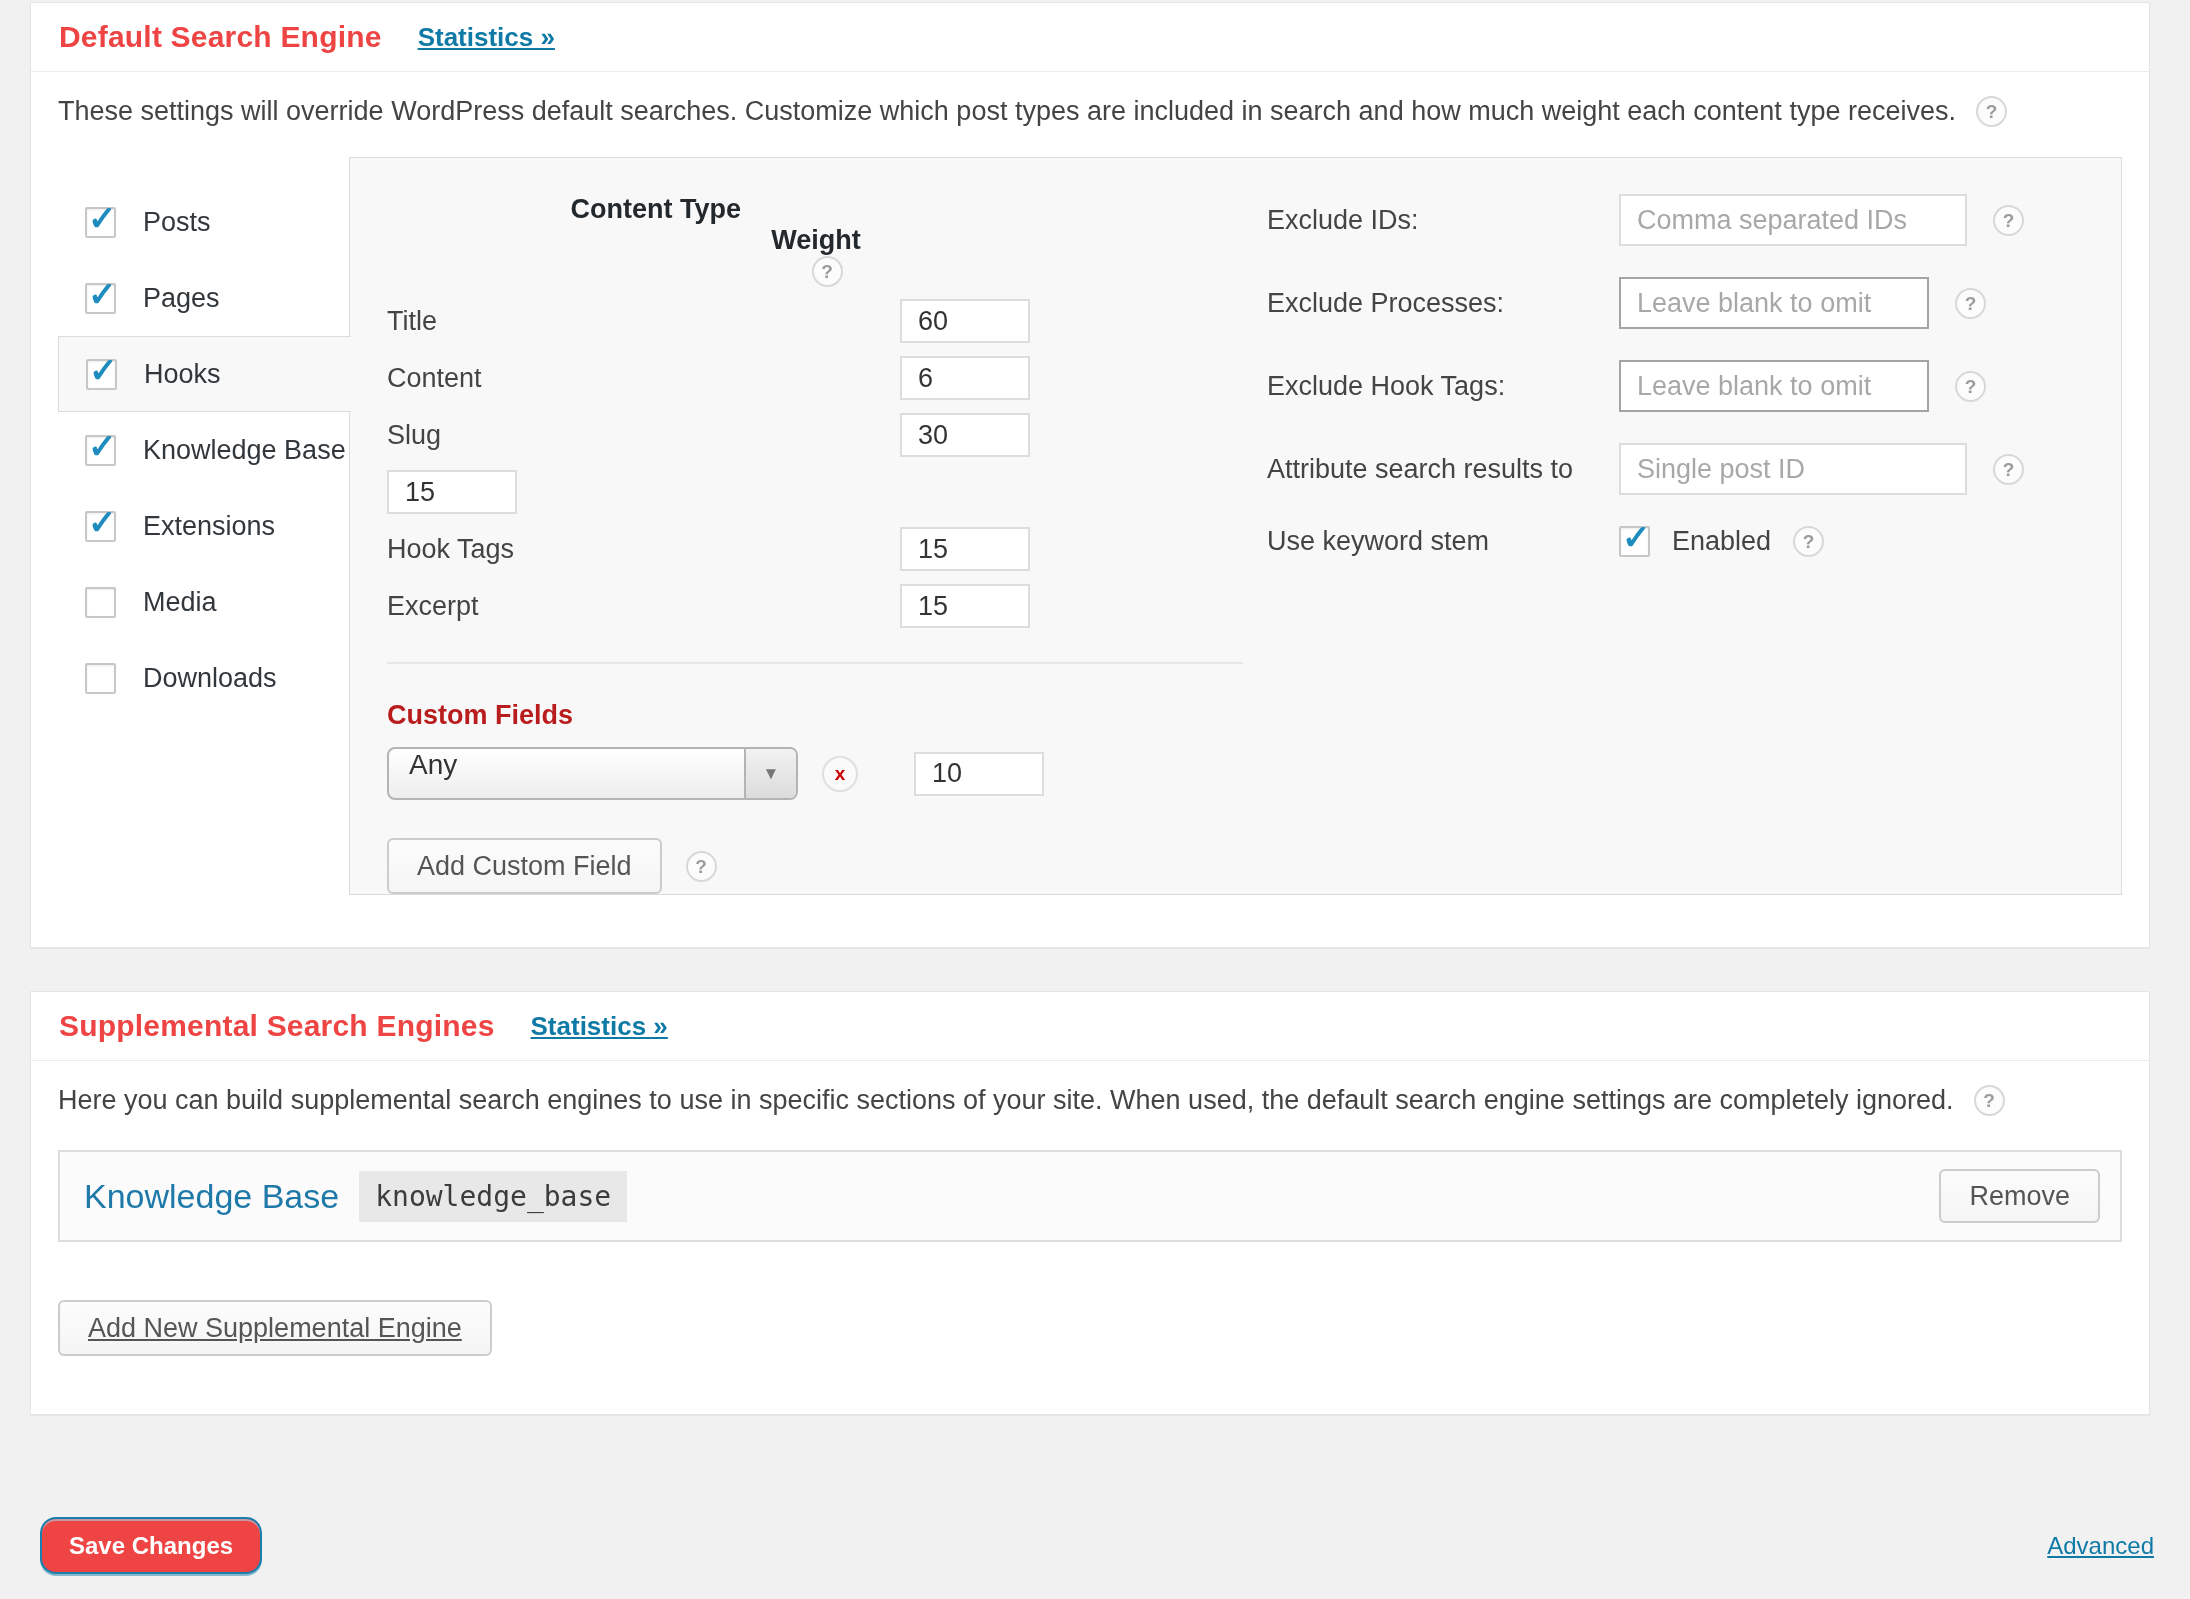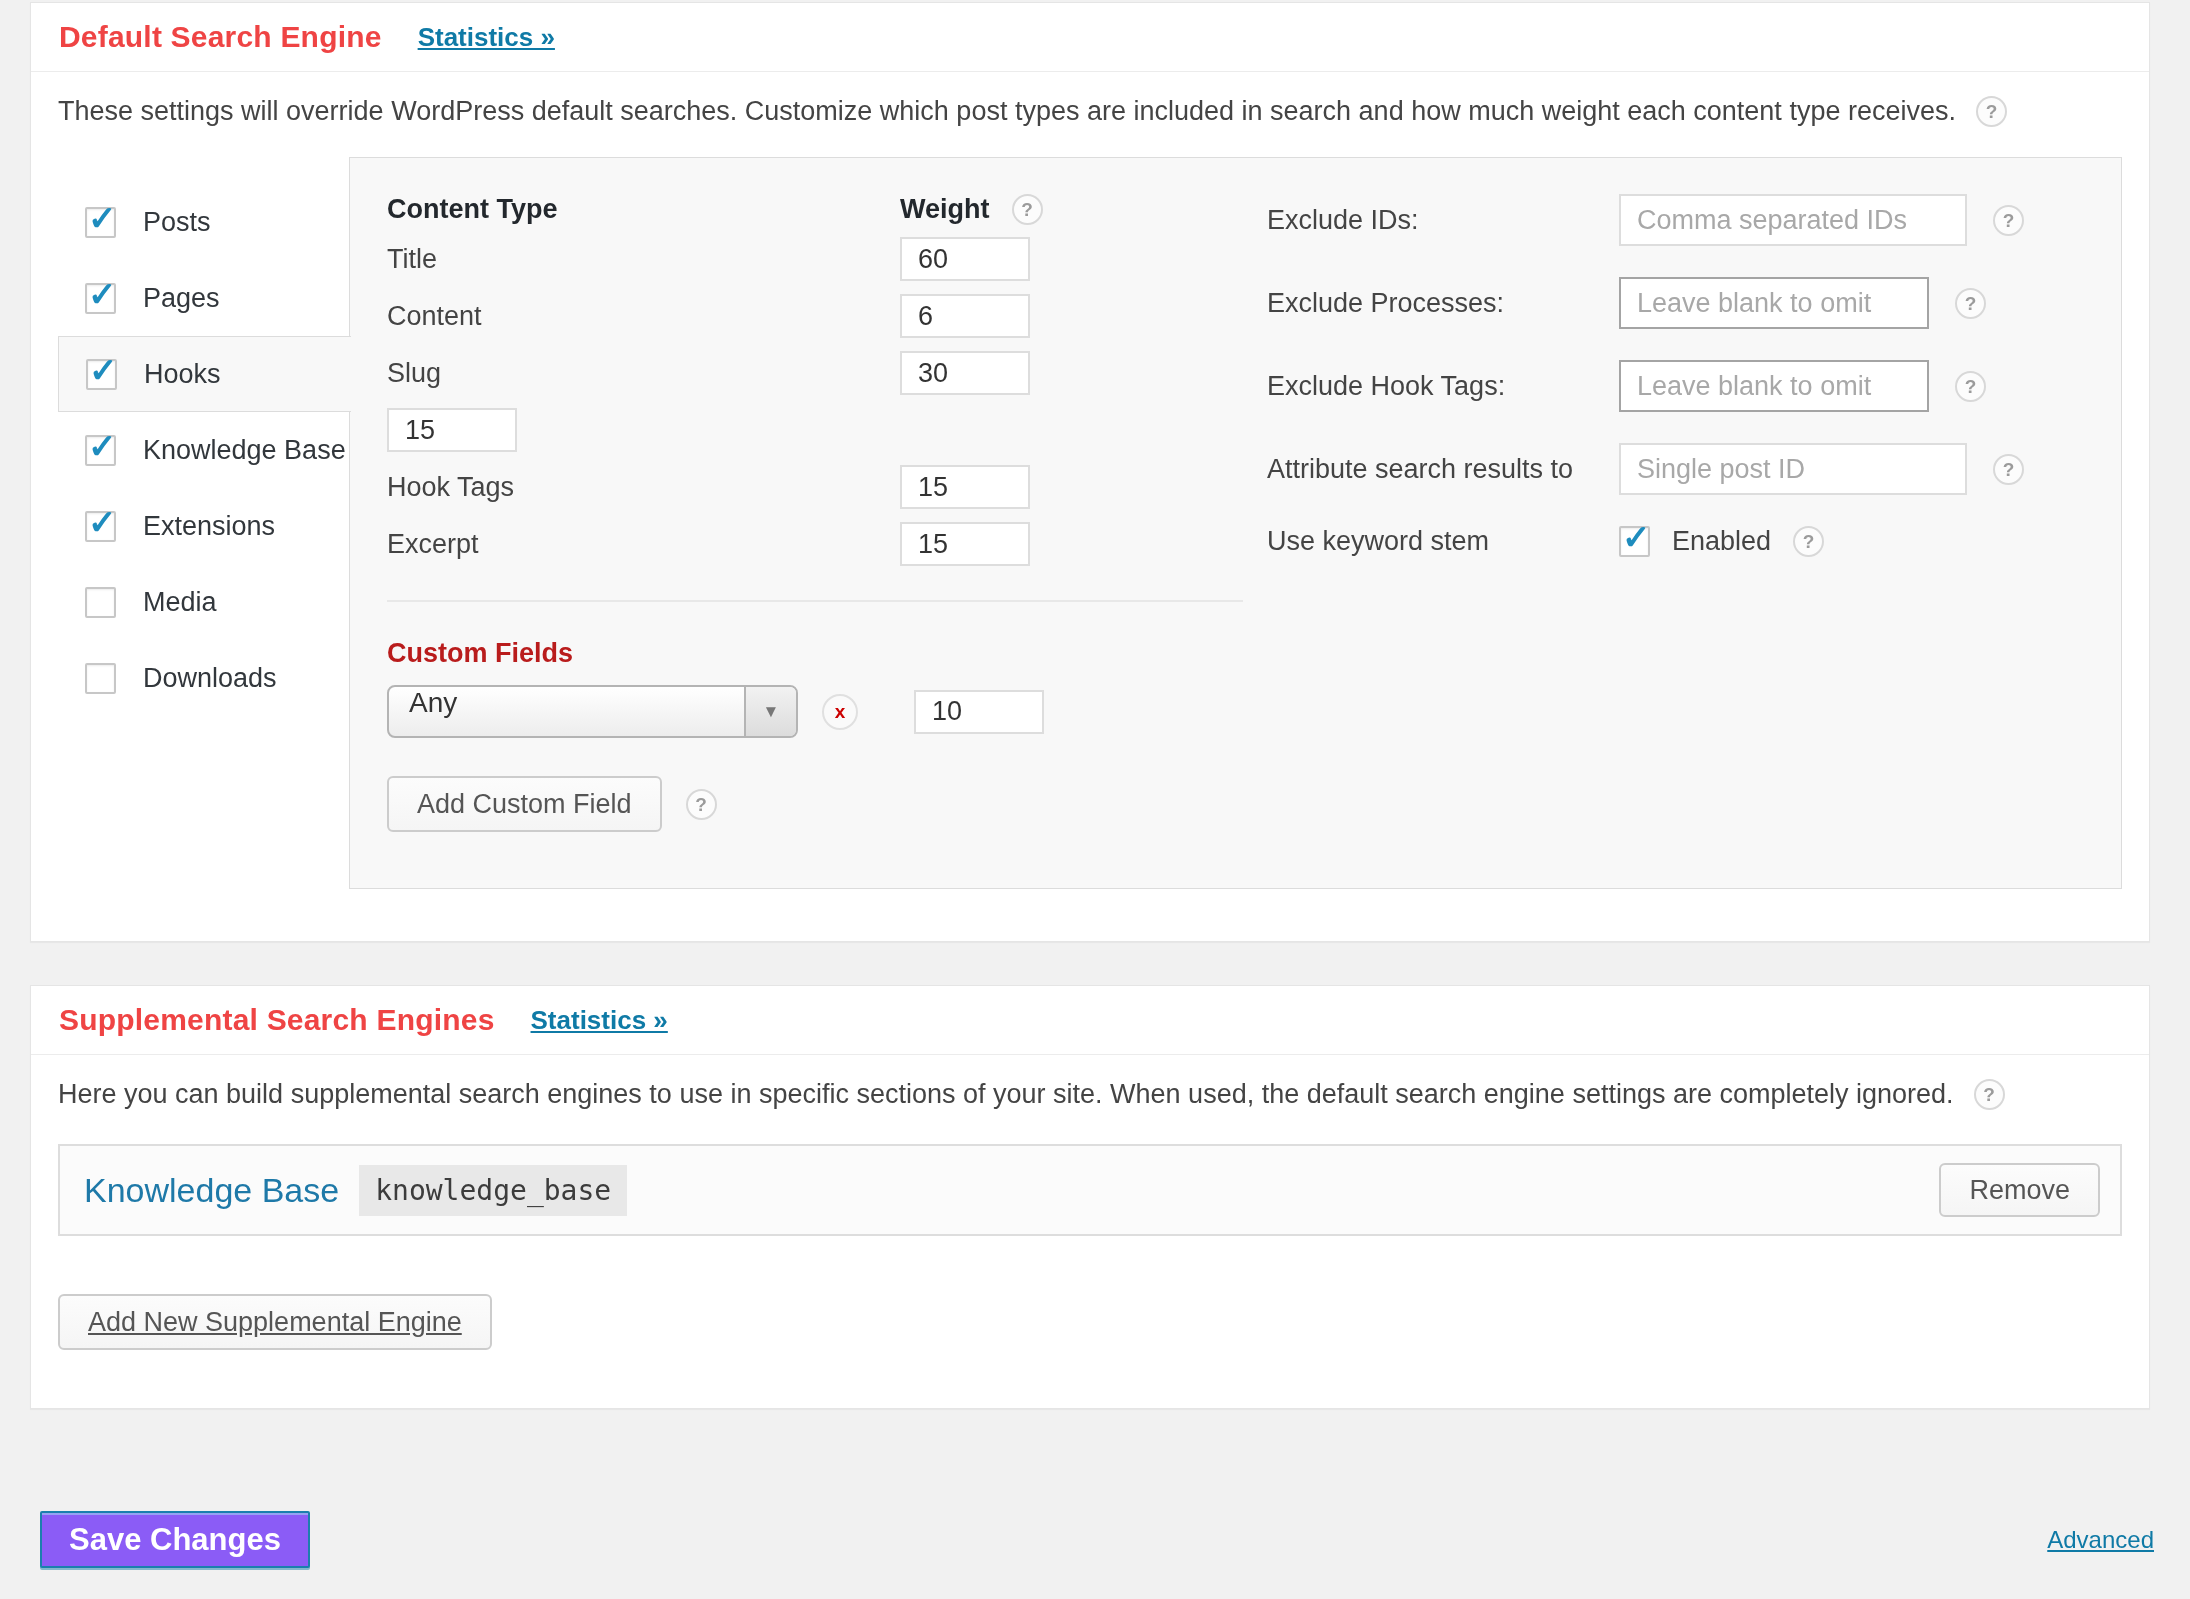--- a/index.html
+++ b/index.html
@@ -56,21 +56,21 @@
   }
   .checkbox.checked .check-glyph { display:block; }
   .panel {
     flex:1; background:#f8f8f8; border:1px solid #dcdcdc;
     min-height:732px; position:relative; z-index:1;
   }
   .panel-inner { display:flex; padding:36px 0 0 37px; }
   .col-left { width:880px; }
   .col-right { flex:1; }
   
-  .ct-header { display:flex; align-items:center; margin-bottom:12px; }
+  .ct-header { display:flex; align-items:center; margin-bottom:12px;flex-direction:column; }
   .ct-header-label { width:513px; font-size:27px; font-weight:bold; color:#23282d; }
   .ct-header-weight { font-size:27px; font-weight:bold; color:#23282d; margin-right:22px; }
   .ct-row { display:flex; align-items:center; margin-bottom:13px; }
   .ct-label { width:513px; font-size:27px; color:#444; }
   .weight-input {
     width:130px; height:44px; background:#fff; border:2px solid #ddd;
     font-family:"Liberation Sans",sans-serif; font-size:27px; color:#333;
     padding-left:16px;
   }
   .divider { border-top:2px solid #e8e8e8; width:856px; margin-top:34px; }
@@ -131,24 +131,24 @@
   }
   .remove-btn { margin-left:auto; height:54px; line-height:50px; }
   .add-engine-btn { margin-top:58px;text-decoration:underline; }
   
   .footer-row {
     display:flex; align-items:center; justify-content:space-between;
     margin:102px 36px 0 40px;
   }
   .btn-primary {
     height:57px; padding:0 27px;
-    background:#8b5cf6; border:2px solid #1b7fae; border-radius:2px;
+    background:#ef4444; border:2px solid #1b7fae; border-radius:16px;
     box-shadow:inset 0 2px 0 rgba(160,220,240,.55), 0 2px 0 rgba(0,116,162,.45);
     color:#fff; font-family:"Liberation Sans",sans-serif;
-    font-size:31px; font-weight:bold; cursor:pointer;
+    font-size:24px; font-weight:bold; cursor:pointer;
   }
   .advanced-link { font-size:24px; color:#0f7aa6; text-decoration:underline; cursor:pointer; }
 </style>
 </head>
 <body>
 
 <div class="card" id="card-default">
   <div class="card-header">
     <span class="card-title">Default Search Engine</span>
     <a class="stats-link">Statistics »</a>

